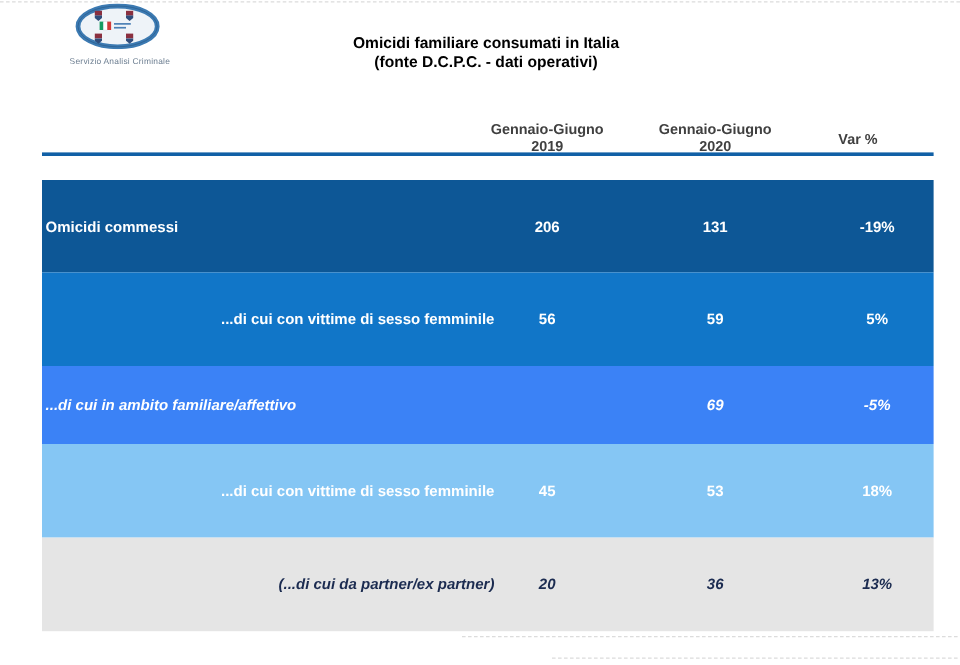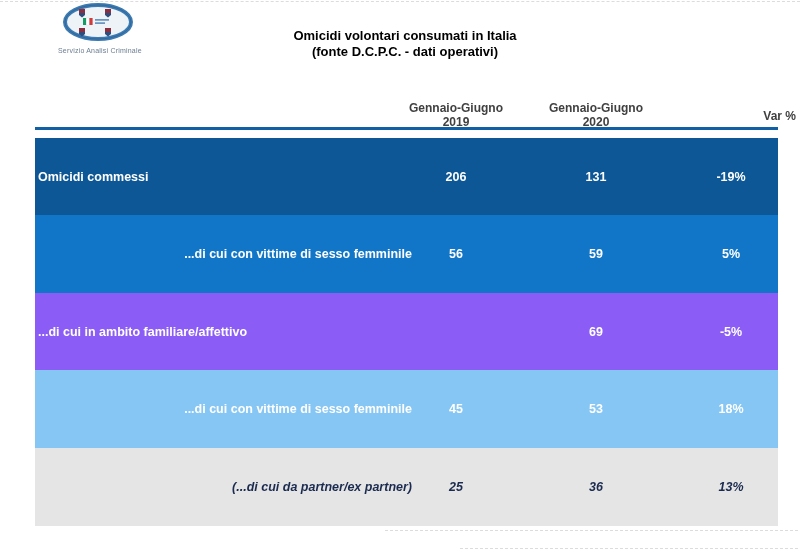--- a/index.html
+++ b/index.html
@@ -26,31 +26,31 @@
     font-weight:bold;color:#000;font-size:13px;line-height:16px;
   }
 
   
   .colhead{
     position:absolute;width:130px;text-align:center;font-weight:bold;
     color:#404040;font-size:12px;line-height:14px;top:101px;
   }
   .colhead.h1{left:391px;}
   .colhead.h2{left:531px;}
-  .colhead.h3{left:666px;top:109px;text-align:right;}
+  .colhead.h3{left:650px;top:109px;}
 
   
   .toprule{position:absolute;left:35px;top:127px;width:743px;height:3px;background:#1160a6;}
 
   
   .tbl{position:absolute;left:35px;top:138px;width:743px;}
   .trow{position:relative;width:743px;}
-  .trow.r0{background:#0d5796;height:77px;}
+  .trow.r0{background:#0d5796;height:77px;margin-top:12px;}
   .trow.r1{background:#1176c8;height:78px;}
-  .trow.r2{background:#8b5cf6;height:77px;}
+  .trow.r2{background:#3b82f6;height:65px;font-style:italic;}
   .trow.r3{background:#85c6f4;height:78px;}
   .trow.r4{background:#e5e5e5;height:78px;}
   .cell{
     position:absolute;top:0;height:100%;display:flex;align-items:center;
     font-weight:bold;font-size:12.5px;color:#ffffff;white-space:nowrap;
   }
   .lbl{left:3px;width:374px;}
   .lbl.al-left{justify-content:flex-start;}
   .lbl.al-right{justify-content:flex-end;}
   .c1{left:356px;width:130px;justify-content:center;}
@@ -92,21 +92,21 @@
         <rect x="24.2" y="15" width="3.2" height="7" fill="#ffffff" stroke="#c9d4de" stroke-width="0.3"></rect>
         <rect x="27.4" y="15" width="3.2" height="7" fill="#d03a3a"></rect>
       </g>
       <rect x="33" y="16.2" width="14" height="1.4" fill="#4a7fb5"></rect>
       <rect x="33" y="19.4" width="10" height="1.4" fill="#4a7fb5"></rect>
     </svg>
     <span class="logo-caption">Servizio Analisi Criminale</span>
   </div>
 
   <div class="title">
-    <div>Omicidi volontari consumati in Italia</div>
+    <div>Omicidi familiare consumati in Italia</div>
     <div>(fonte D.C.P.C. - dati operativi)</div>
   </div>
 
   <div class="colhead h1">
     <div>Gennaio-Giugno</div>
     <div>2019</div>
   </div>
   <div class="colhead h2">
     <div>Gennaio-Giugno</div>
     <div>2020</div>
@@ -141,19 +141,19 @@
 
     <div class="trow r3">
       <span class="cell lbl al-right">...di cui con vittime di sesso femminile</span>
       <span class="cell c1">45</span>
       <span class="cell c2">53</span>
       <span class="cell c3">18%</span>
     </div>
 
     <div class="trow r4 emph">
       <span class="cell lbl al-right">(...di cui da partner/ex partner)</span>
-      <span class="cell c1">25</span>
+      <span class="cell c1">20</span>
       <span class="cell c2">36</span>
       <span class="cell c3">13%</span>
     </div>
 
   </div>
 </div>
 
 </body></html>

